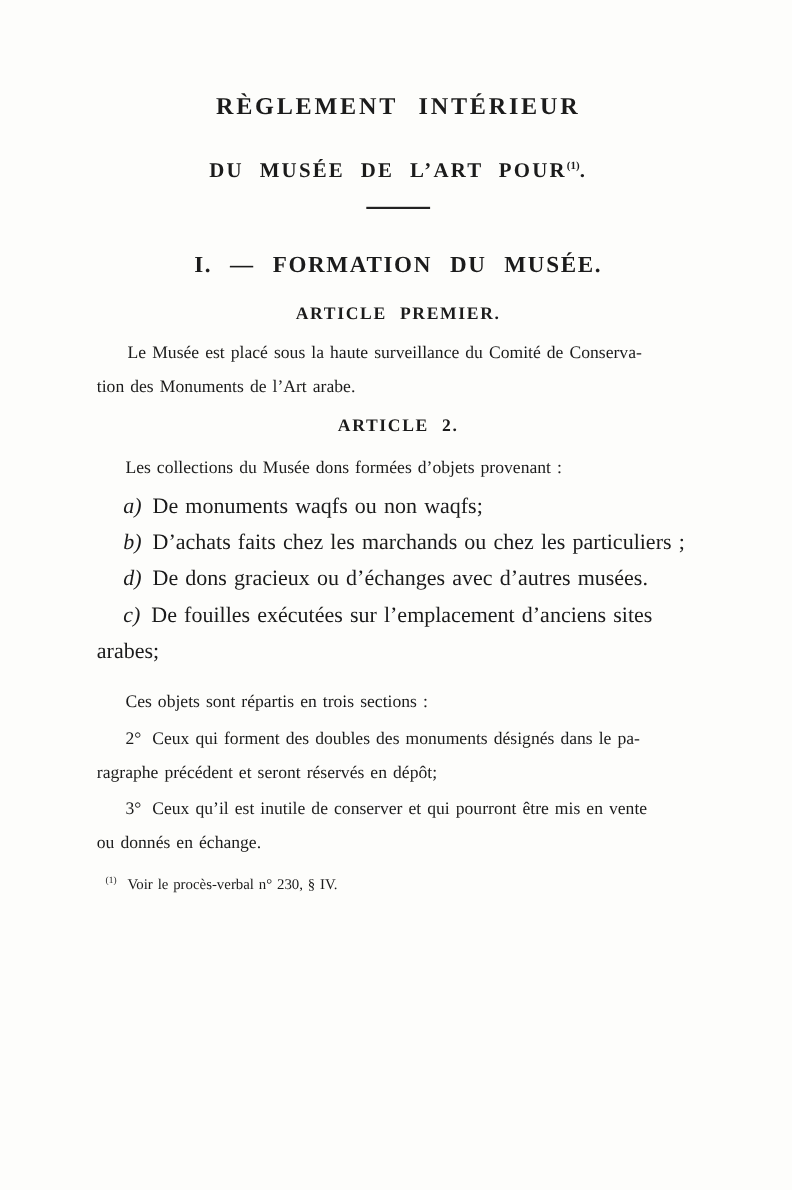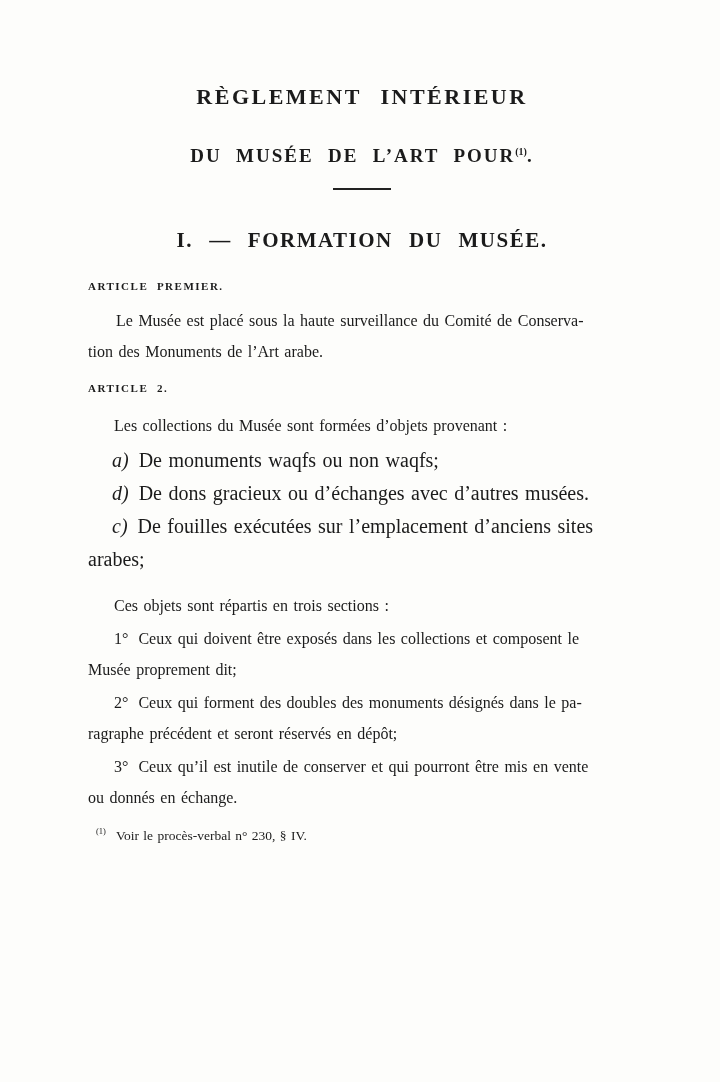--- a/index.html
+++ b/index.html
@@ -63,22 +63,22 @@
   .part-subheading {
     margin-top: 22px;
     text-align: center;
     font-size: 13px;
     line-height: 16px;
     font-weight: bold;
     letter-spacing: 1px;
     word-spacing: 0.3em;
   }
   .article-heading {
-    text-align: left;
-    font-size: 11px;
+    text-align: center;
+    font-size: 16px;
     line-height: 14px;
     font-weight: bold;
     letter-spacing: 1.5px;
     word-spacing: 0.4em;
   }
   .ah-1 { margin-top: 29px; }
   .ah-2 { margin-top: 14px; }
   .ah-3 { margin-top: 12px; }
 
   .body-par {
@@ -141,34 +141,33 @@
     <h3 class="part-heading">I. — FORMATION DU MUSÉE.</h3>
 
 
     <div class="article-heading ah-1">ARTICLE PREMIER.</div>
 
     <p class="body-par par-art1">Le Musée est placé sous la haute surveillance du Comité de Conserva-
 tion des Monuments de l’Art arabe.</p>
 
     <div class="article-heading ah-2">ARTICLE 2.</div>
 
-    <p class="body-par intro-2">Les collections du Musée sont formées d’objets provenant :</p>
+    <p class="body-par intro-2">Les collections du Musée dons formées d’objets provenant :</p>
 
     <div class="lettered-list">
       <p class="lettered-item"><span class="marker">a)</span><span class="marker-gap"></span><span>De monuments waqfs ou non waqfs;</span></p>
+      <p class="lettered-item"><span class="marker">b)</span><span class="marker-gap"></span><span>D’achats faits chez les marchands ou chez les particuliers ;</span></p>
       <p class="lettered-item"><span class="marker">d)</span><span class="marker-gap"></span><span>De dons gracieux ou d’échanges avec d’autres musées.</span></p>
       <p class="lettered-item"><span class="marker">c)</span><span class="marker-gap"></span><span>De fouilles exécutées sur l’emplacement d’anciens sites arabes;</span></p>
     </div>
 
 
     <p class="body-par intro-3">Ces objets sont répartis en trois sections :</p>
 
     <div class="numbered-list">
-      <p class="numbered-item"><span class="marker">1°</span><span class="marker-gap"></span><span>Ceux qui doivent être exposés dans les collections et composent le
-Musée proprement dit;</span></p>
       <p class="numbered-item"><span class="marker">2°</span><span class="marker-gap"></span><span>Ceux qui forment des doubles des monuments désignés dans le pa-
 ragraphe précédent et seront réservés en dépôt;</span></p>
       <p class="numbered-item"><span class="marker">3°</span><span class="marker-gap"></span><span>Ceux qu’il est inutile de conserver et qui pourront être mis en vente
 ou donnés en échange.</span></p>
     </div>
 
     <p class="footnote"><sup>(1)</sup><span class="marker-gap"></span><span>Voir le procès-verbal n° 230, § IV.</span></p>
 
   </div>
 </div>

